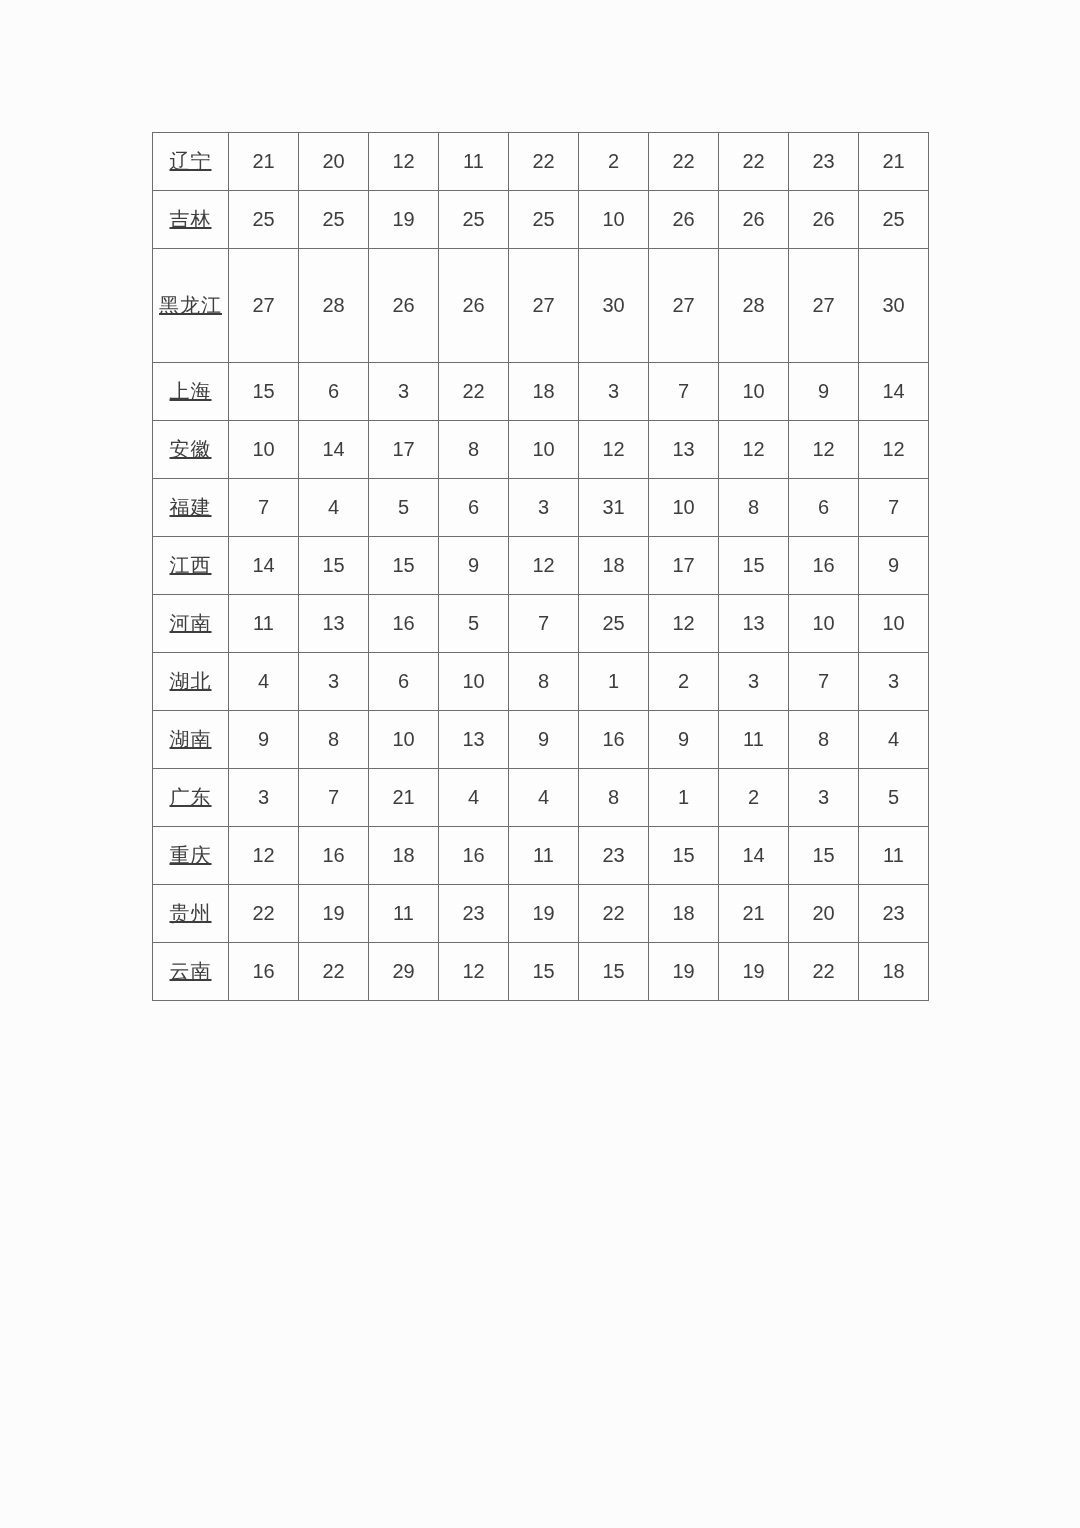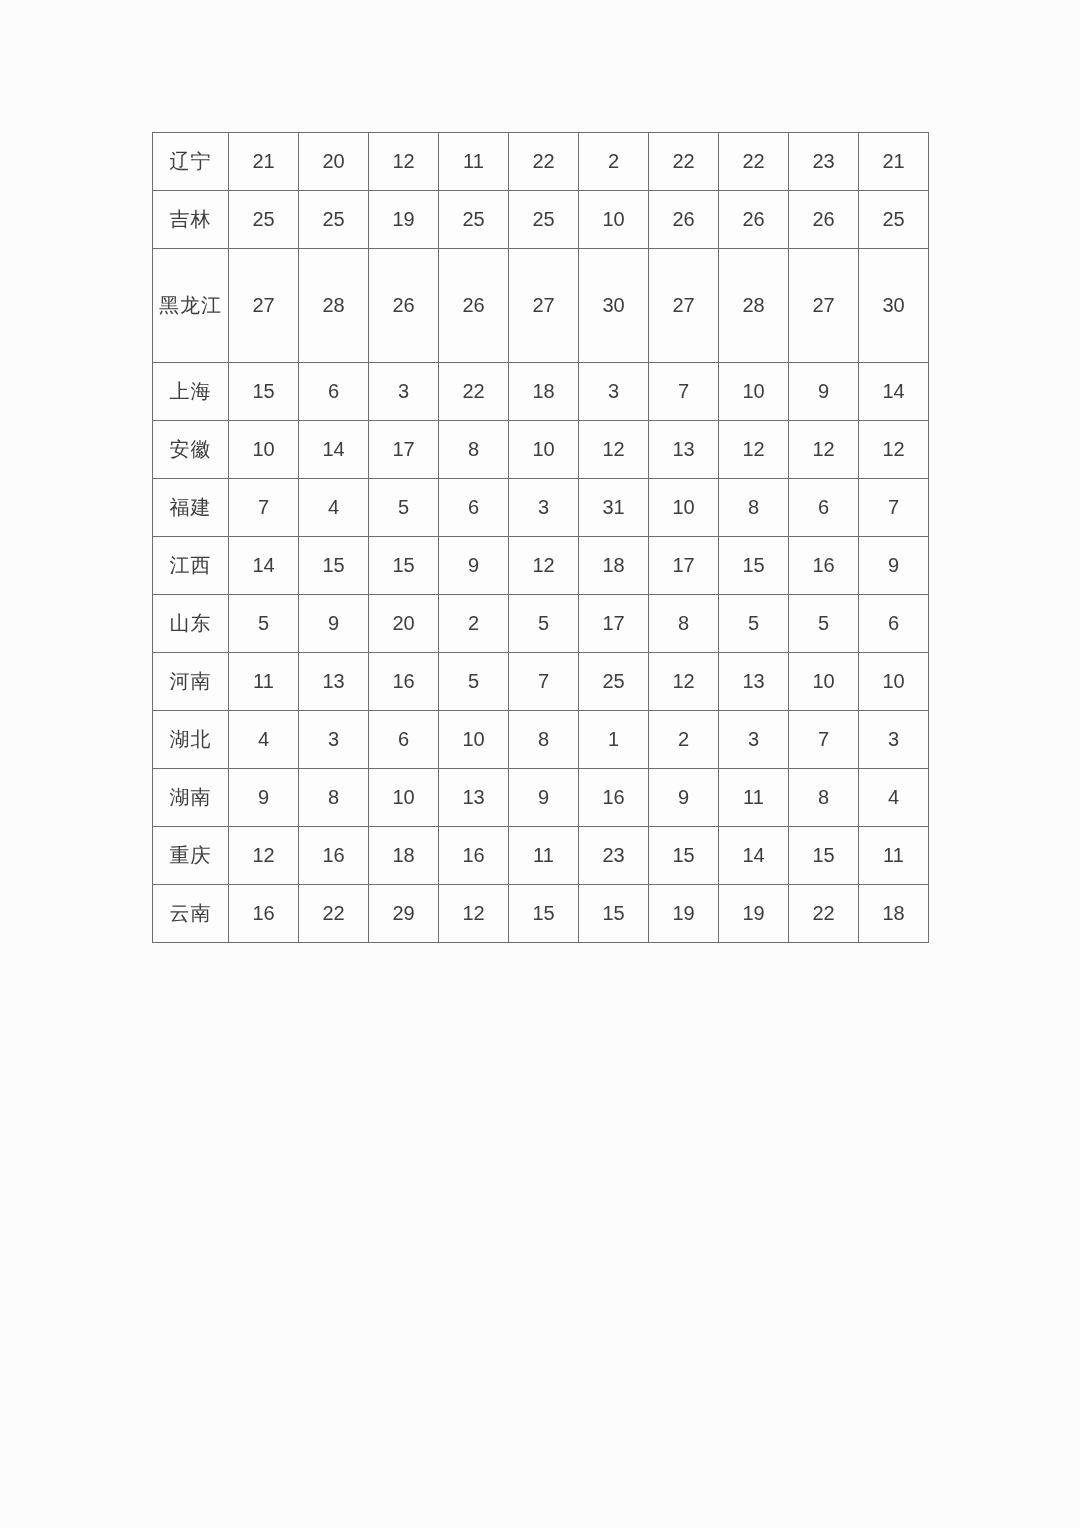--- a/index.html
+++ b/index.html
@@ -41,20 +41,21 @@
     padding: 0;
     box-sizing: border-box;
     background: #fdfdfd;
   }
   table.data-table th.province-cell {
     width: 76px;
     line-height: 57px;
     padding: 0 2px;
     word-break: break-all;
     letter-spacing: 1px;
+    text-decoration: underline;
   }
   table.data-table td.value-cell {
     width: 70px;
   }
   table.data-table tr {
     height: 57px;
   }
   table.data-table tr.tall {
     height: 114px;
   }
@@ -150,33 +151,20 @@
           <td class="value-cell">15</td>
           <td class="value-cell">9</td>
           <td class="value-cell">12</td>
           <td class="value-cell">18</td>
           <td class="value-cell">17</td>
           <td class="value-cell">15</td>
           <td class="value-cell">16</td>
           <td class="value-cell">9</td>
         </tr>
         <tr>
-          <th class="province-cell">山东</th>
-          <td class="value-cell">5</td>
-          <td class="value-cell">9</td>
-          <td class="value-cell">20</td>
-          <td class="value-cell">2</td>
-          <td class="value-cell">5</td>
-          <td class="value-cell">17</td>
-          <td class="value-cell">8</td>
-          <td class="value-cell">5</td>
-          <td class="value-cell">5</td>
-          <td class="value-cell">6</td>
-        </tr>
-        <tr>
           <th class="province-cell">河南</th>
           <td class="value-cell">11</td>
           <td class="value-cell">13</td>
           <td class="value-cell">16</td>
           <td class="value-cell">5</td>
           <td class="value-cell">7</td>
           <td class="value-cell">25</td>
           <td class="value-cell">12</td>
           <td class="value-cell">13</td>
           <td class="value-cell">10</td>
@@ -202,31 +190,57 @@
           <td class="value-cell">10</td>
           <td class="value-cell">13</td>
           <td class="value-cell">9</td>
           <td class="value-cell">16</td>
           <td class="value-cell">9</td>
           <td class="value-cell">11</td>
           <td class="value-cell">8</td>
           <td class="value-cell">4</td>
         </tr>
         <tr>
+          <th class="province-cell">广东</th>
+          <td class="value-cell">3</td>
+          <td class="value-cell">7</td>
+          <td class="value-cell">21</td>
+          <td class="value-cell">4</td>
+          <td class="value-cell">4</td>
+          <td class="value-cell">8</td>
+          <td class="value-cell">1</td>
+          <td class="value-cell">2</td>
+          <td class="value-cell">3</td>
+          <td class="value-cell">5</td>
+        </tr>
+        <tr>
           <th class="province-cell">重庆</th>
           <td class="value-cell">12</td>
           <td class="value-cell">16</td>
           <td class="value-cell">18</td>
           <td class="value-cell">16</td>
           <td class="value-cell">11</td>
           <td class="value-cell">23</td>
           <td class="value-cell">15</td>
           <td class="value-cell">14</td>
           <td class="value-cell">15</td>
           <td class="value-cell">11</td>
+        </tr>
+        <tr>
+          <th class="province-cell">贵州</th>
+          <td class="value-cell">22</td>
+          <td class="value-cell">19</td>
+          <td class="value-cell">11</td>
+          <td class="value-cell">23</td>
+          <td class="value-cell">19</td>
+          <td class="value-cell">22</td>
+          <td class="value-cell">18</td>
+          <td class="value-cell">21</td>
+          <td class="value-cell">20</td>
+          <td class="value-cell">23</td>
         </tr>
         <tr>
           <th class="province-cell">云南</th>
           <td class="value-cell">16</td>
           <td class="value-cell">22</td>
           <td class="value-cell">29</td>
           <td class="value-cell">12</td>
           <td class="value-cell">15</td>
           <td class="value-cell">15</td>
           <td class="value-cell">19</td>

